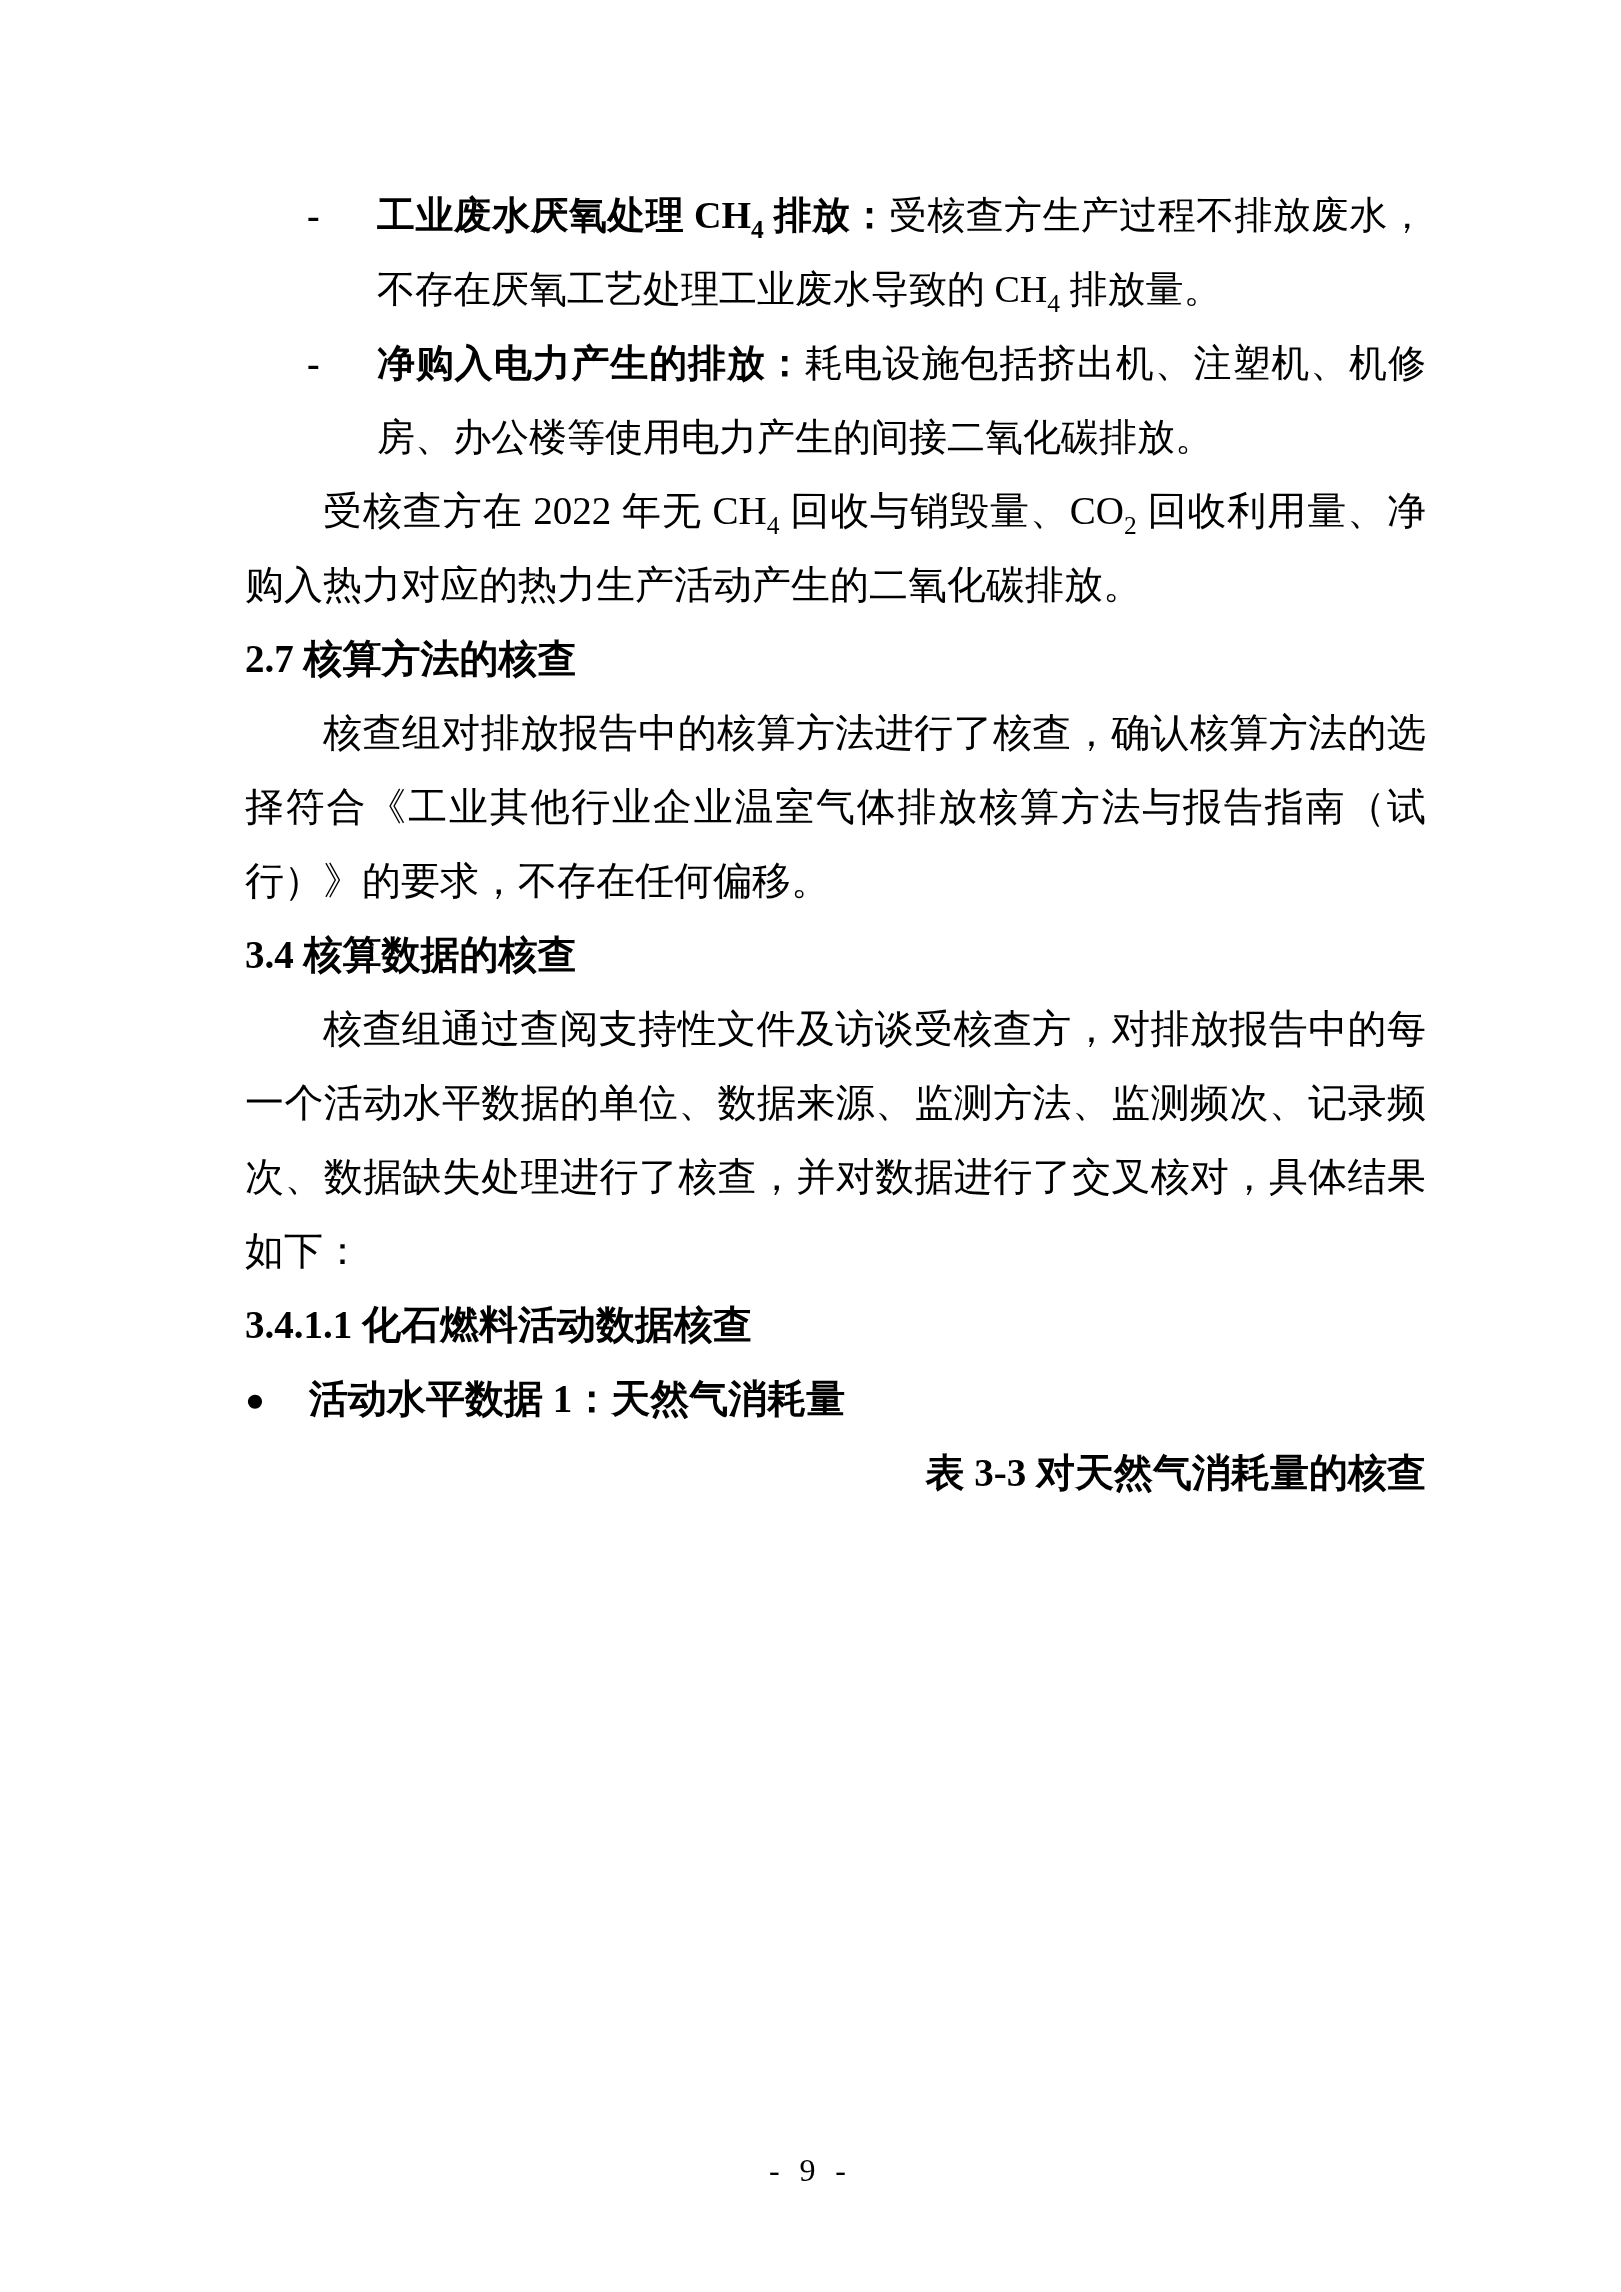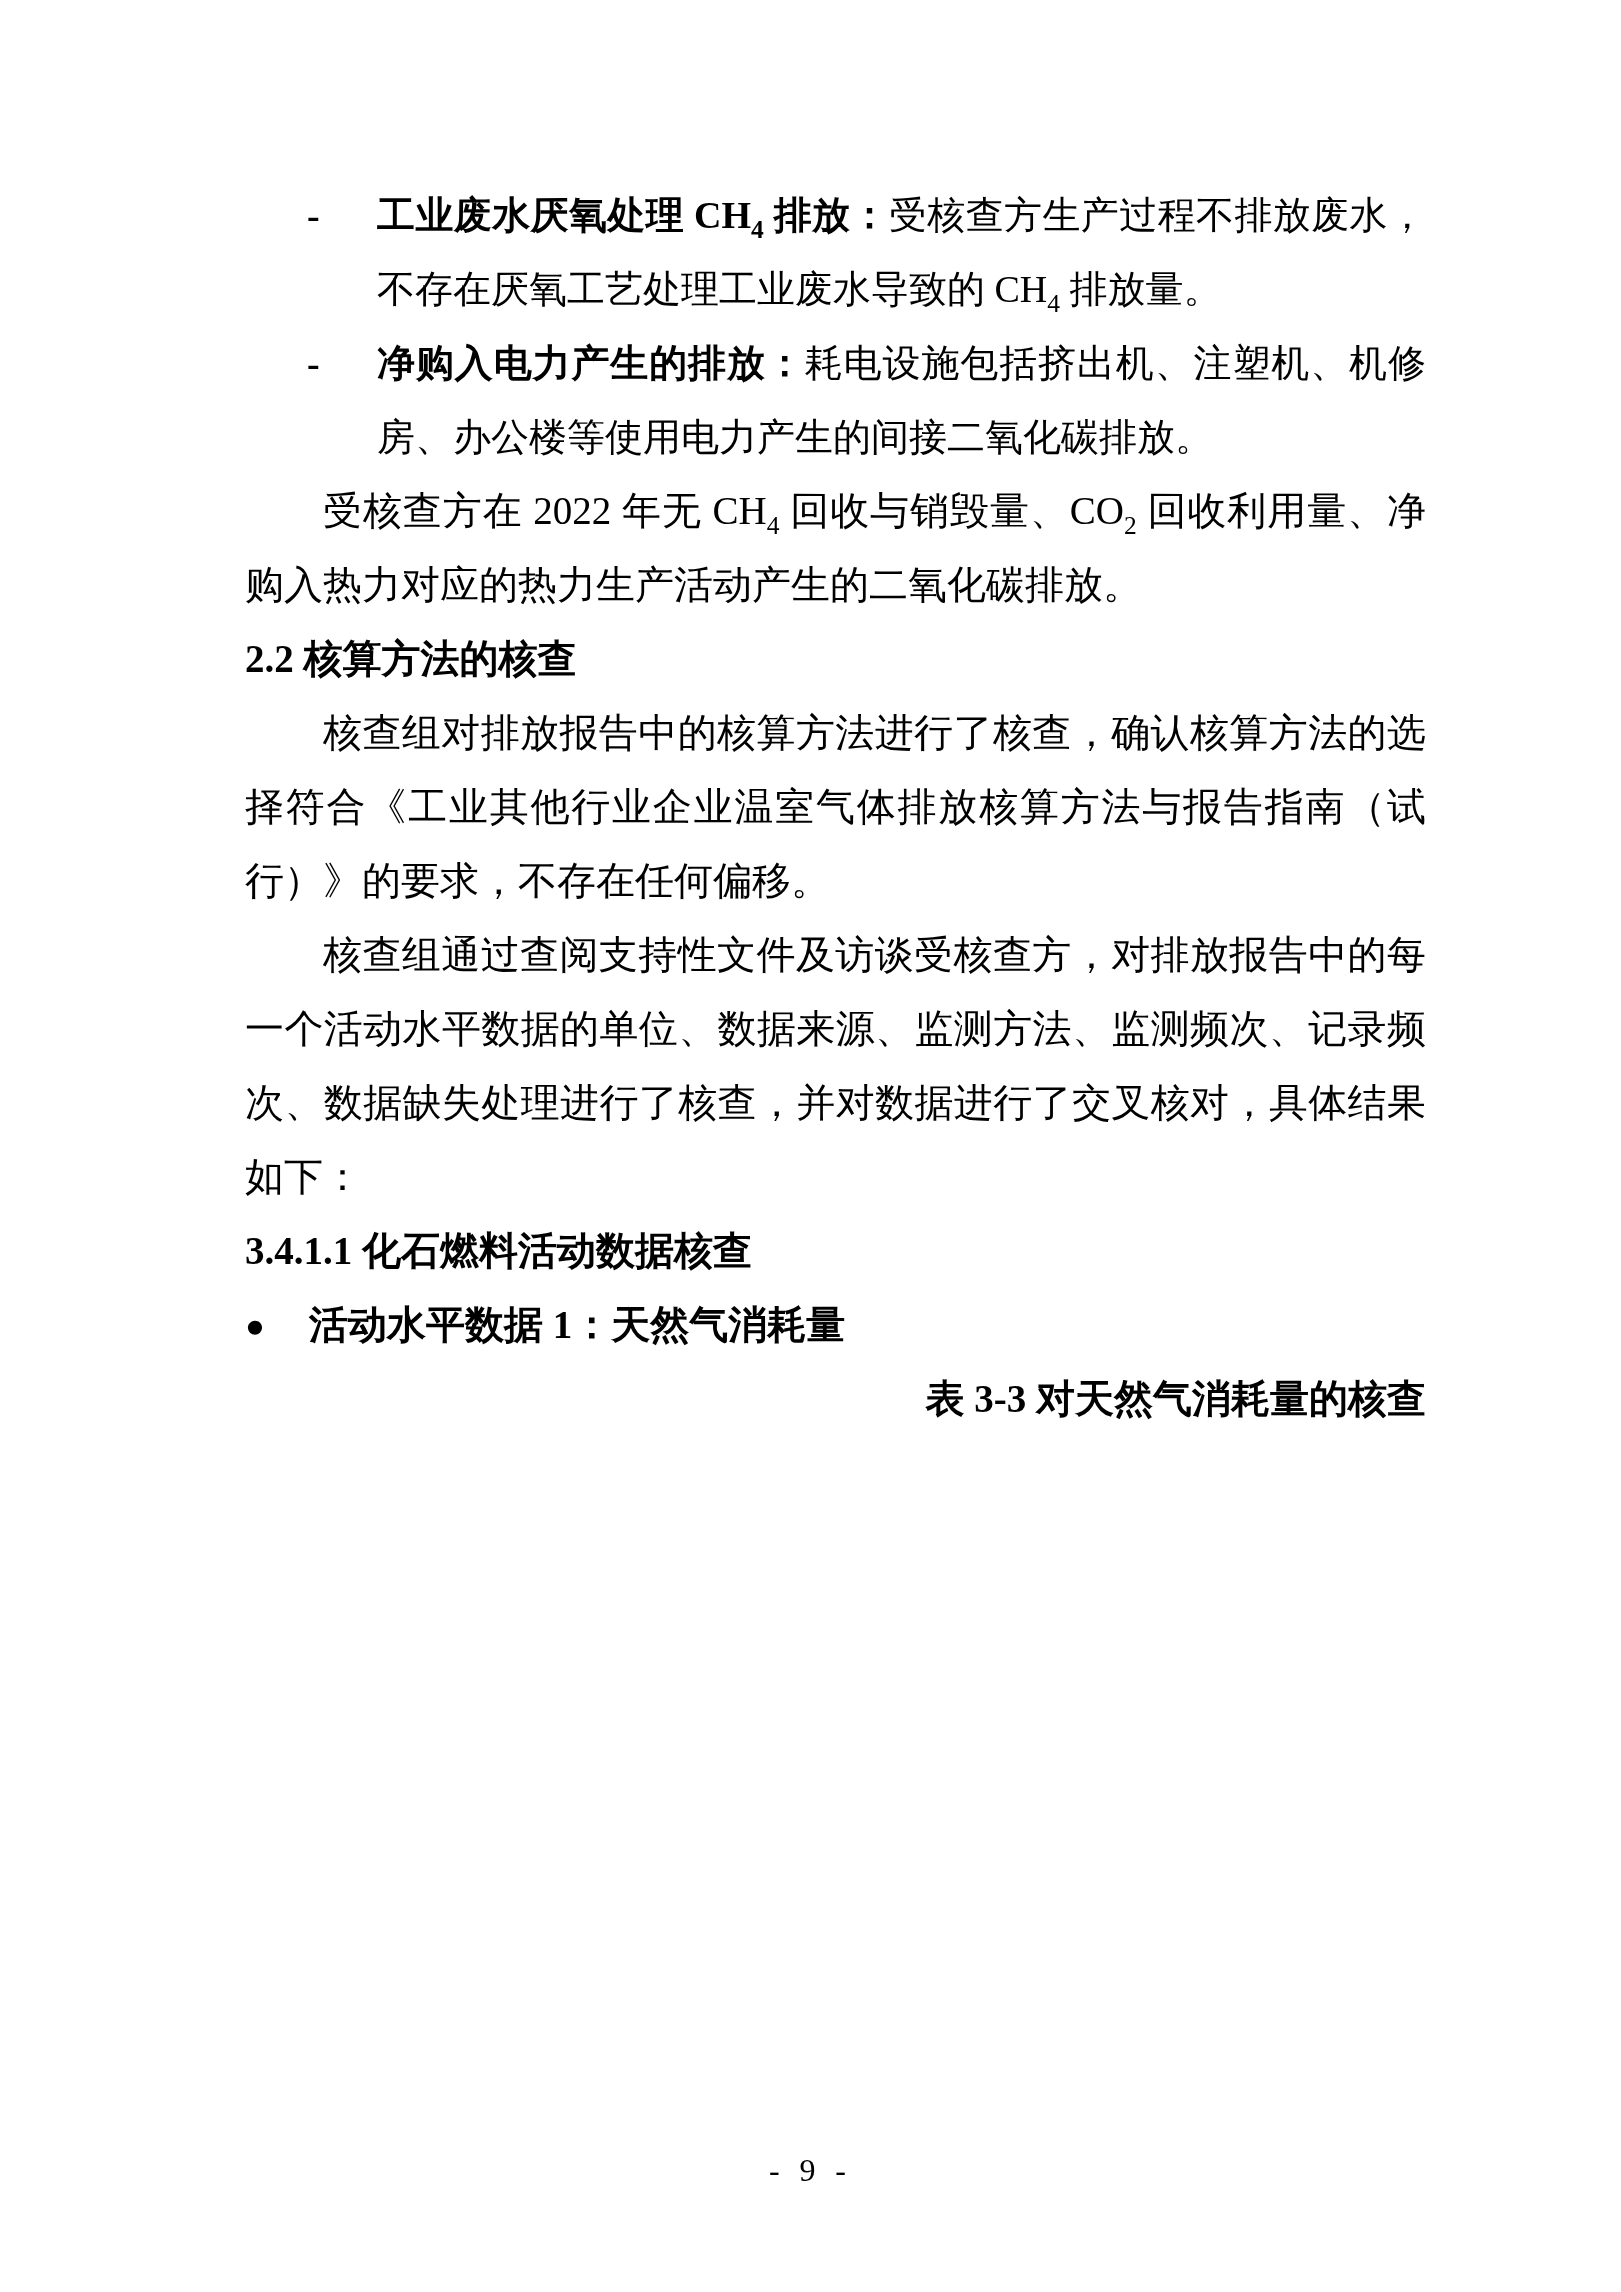--- a/index.html
+++ b/index.html
@@ -54,24 +54,25 @@
       <span class="marker">-</span><span class="lead"><span>工业废水厌氧处理 CH</span><span class="sub">4</span><span> 排放：</span></span><span><span>受核查方生产过程不排放废水，不存在厌氧工艺处理工业废水导致的 CH</span><span class="sub">4</span><span> 排放量。</span></span>
     </div>
 
     <div class="list-item">
       <span class="marker">-</span><span class="lead"><span>净购入电力产生的排放：</span><span class="sub"></span><span></span></span><span><span>耗电设施包括挤出机、注塑机、机修房、办公楼等使用电力产生的间接二氧化碳排放。</span><span class="sub"></span><span></span></span>
     </div>
 
     <p class="para"><span>受核查方在 2022 年无 CH</span><span class="sub">4</span><span> 回收与销毁量、CO</span><span class="sub">2</span><span> 回收利用量、净购入热力对应的热力生产活动产生的二氧化碳排放。</span></p>
 
 
-    <h2 class="heading">2.2 核算方法的核查</h2>
+    <h2 class="heading">2.7 核算方法的核查</h2>
 
     <p class="para">核查组对排放报告中的核算方法进行了核查，确认核算方法的选择符合《工业其他行业企业温室气体排放核算方法与报告指南（试行）》的要求，不存在任何偏移。</p>
 
+    <h2 class="heading">3.4 核算数据的核查</h2>
 
 
     <p class="para">核查组通过查阅支持性文件及访谈受核查方，对排放报告中的每一个活动水平数据的单位、数据来源、监测方法、监测频次、记录频次、数据缺失处理进行了核查，并对数据进行了交叉核对，具体结果如下：</p>
 
     <h2 class="heading">3.4.1.1 化石燃料活动数据核查</h2>
 
     <div class="activity-line">
       <span class="dot">●</span><span>活动水平数据 1：天然气消耗量</span>
     </div>
 

